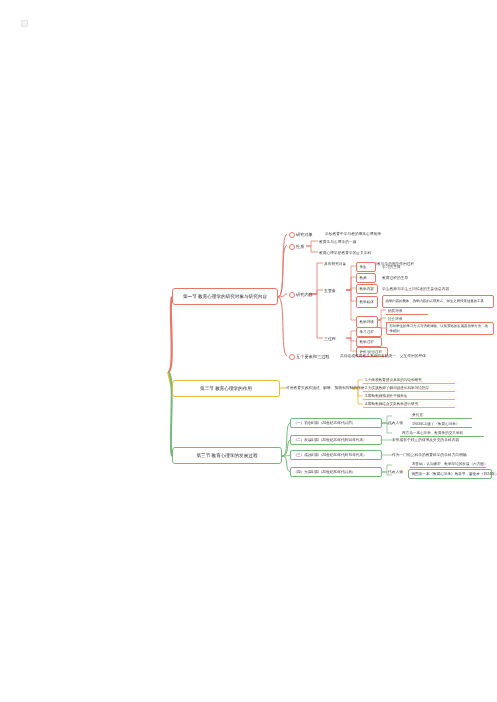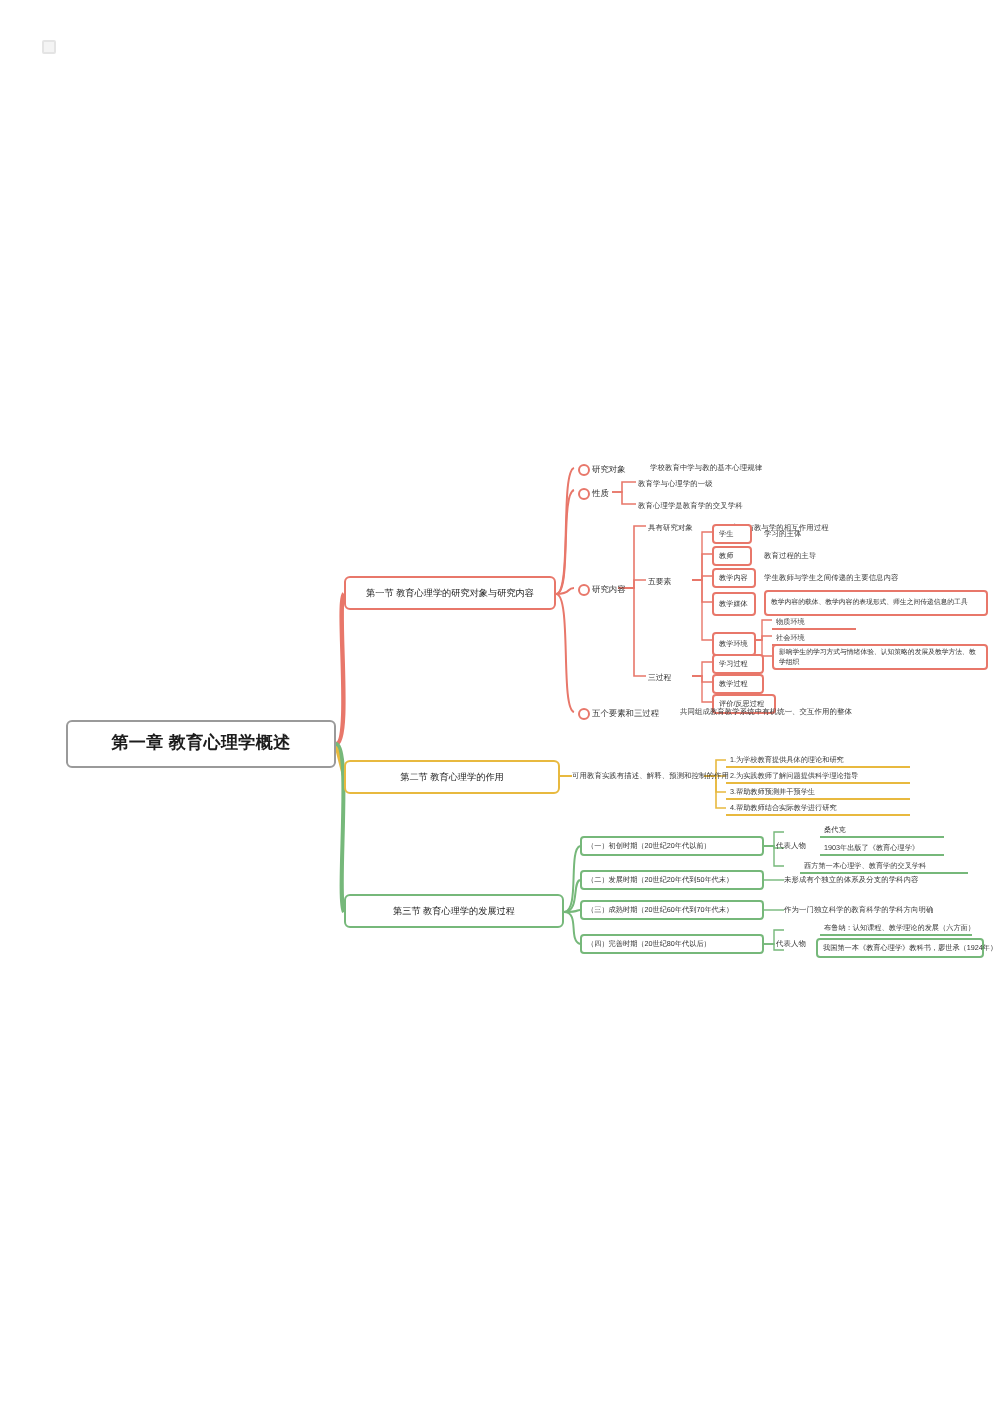--- a/index.html
+++ b/index.html
@@ -121,23 +121,20 @@
 
     <path d="M382 423 L 387 423 L 387 416 L 392 416" fill="none" stroke="#76b87a" stroke-width=".7"></path>
     <path d="M382 423 L 387 423 L 387 424 L 392 424" fill="none" stroke="#76b87a" stroke-width=".7"></path>
     <path d="M382 423 L 387 423 L 387 433 L 392 433" fill="none" stroke="#76b87a" stroke-width=".7"></path>
     <path d="M380 440 L 392 440" fill="none" stroke="#76b87a" stroke-width=".7"></path>
     <path d="M380 455 L 392 455" fill="none" stroke="#76b87a" stroke-width=".7"></path>
     <path d="M382 472 L 387 472 L 387 465 L 392 465" fill="none" stroke="#76b87a" stroke-width=".7"></path>
     <path d="M382 472 L 387 472 L 387 475 L 392 475" fill="none" stroke="#76b87a" stroke-width=".7"></path>
   </svg>
 
-  <div class="node root">
-    <span class="lbl">第一章 教育心理学概述</span>
-  </div>
 
   <div class="node sec sec1">
     <span class="lbl">第一节 教育心理学的研究对象与研究内容</span>
   </div>
 
   <div class="node n3" style="left:287px;top:229px;">
     <span class="dot"></span>
     <span class="lbl">研究对象</span>
   </div>
   <div class="node leaf" style="left:325px;top:229px;">

